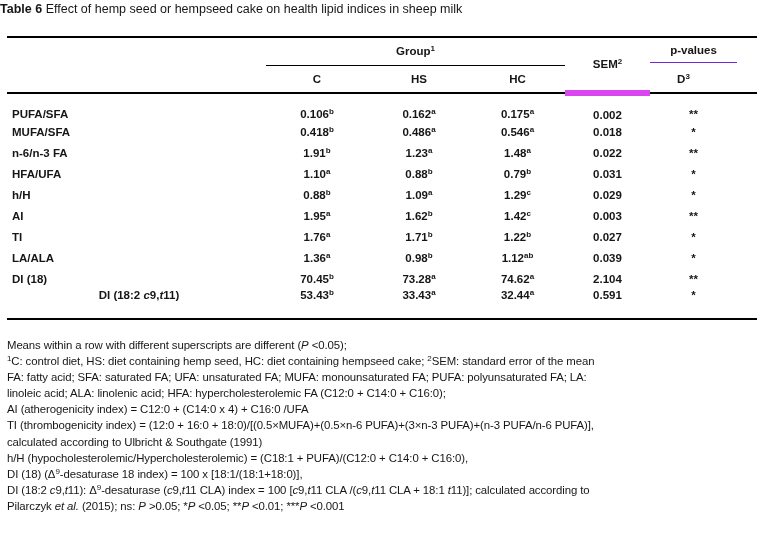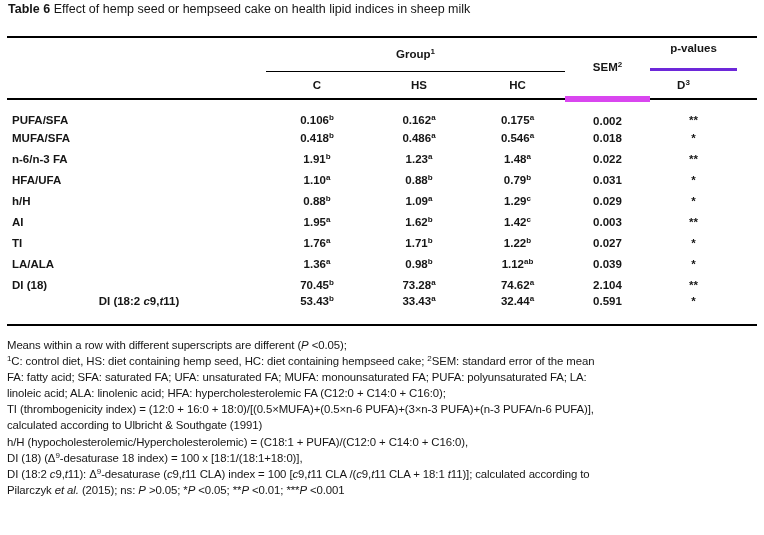--- a/index.html
+++ b/index.html
@@ -6,41 +6,41 @@
   html,body { background:#ffffff; }
   .page {
     position:relative;
     width:764px; height:535px;
     background:#ffffff;
     color:#161616;
     font-family:"Liberation Sans","DejaVu Sans",sans-serif;
     overflow:hidden;
   }
   .caption {
-    position:absolute; left:8px; top:2px;
+    position:absolute; left:0; top:2px;
     font-size:12.5px; letter-spacing:0px; white-space:nowrap;
   }
   .caption b { font-weight:bold; }
 
   table.tbl {
     position:absolute; left:7px; top:36px;
     width:750px;
     border-collapse:collapse; table-layout:fixed;
     border-top:2px solid #000;
     font-size:11.5px;
   }
   .tbl th { font-weight:bold; padding:0; vertical-align:middle; }
   .tbl td { padding:0; vertical-align:middle; }
   .tbl thead tr { height:28px; }
   .th-label { border-bottom:2px solid #000; }
   .th-group { border-bottom:1px solid #000; text-align:center; }
   .th-sem   { border-bottom:6px solid #d946ef; text-align:center; }
   .th-pv    { text-align:center; }
   .th-pv .pvbox, .th-d .pvbox { width:calc(100% - 20px); text-align:center; }
-  .th-pv .pvbox { border-bottom:3px solid #6d28d9; padding-bottom:14px; padding-top:4px; }
+  .th-pv .pvbox { border-bottom:1px solid #6d28d9; padding-bottom:6px; padding-top:4px; }
   .th-sub { border-bottom:2px solid #000; text-align:center; }
   .tbl tbody tr { height:21px;font-weight:bold; }
   .tbl tbody tr:first-child td { padding-top:13px; }
   .tbl tbody tr:last-child td { padding-bottom:17px; border-bottom:2px solid #000;text-align:center; }
   td.lbl { text-align:left; padding-left:5px; white-space:nowrap; }
   td.val { text-align:center; white-space:nowrap; }
   td.pvd, th.pvd { padding-right:20px; }
 
   sup {
     font-size:8px; line-height:0;
@@ -174,20 +174,21 @@
       </tr>
       </tbody>
   </table>
 
   <div class="footnotes">
 
   <div class="fline"><span>Means within a row with different superscripts are different (</span><span class="it">P</span><span> &lt;0.05);</span></div>
       <div class="fline"><sup>1</sup><span>C: control diet, HS: diet containing hemp seed, HC: diet containing hempseed cake; </span><sup>2</sup><span>SEM: standard error of the mean</span></div>
       <div class="fline"><span>FA: fatty acid; SFA: saturated FA; UFA: unsaturated FA; MUFA: monounsaturated FA; PUFA: polyunsaturated FA; LA:</span></div>
       <div class="fline"><span>linoleic acid; ALA: linolenic acid; HFA: hypercholesterolemic FA (C12:0 + C14:0 + C16:0);</span></div>
+      <div class="fline"><span>AI (atherogenicity index) = C12:0 + (C14:0 x 4) + C16:0 /UFA</span></div>
       <div class="fline"><span>TI (thrombogenicity index) = (12:0 + 16:0 + 18:0)/[(0.5×MUFA)+(0.5×n-6 PUFA)+(3×n-3 PUFA)+(n-3 PUFA/n-6 PUFA)],</span></div>
       <div class="fline"><span>calculated according to Ulbricht &amp; Southgate (1991)</span></div>
       <div class="fline"><span>h/H (hypocholesterolemic/Hypercholesterolemic) = (C18:1 + PUFA)/(C12:0 + C14:0 + C16:0),</span></div>
       <div class="fline"><span>DI (18) (Δ</span><sup>9</sup><span>-desaturase 18 index) = 100 x [18:1/(18:1+18:0)],</span></div>
       <div class="fline"><span>DI (18:2 </span><span class="it">c</span><span>9,</span><span class="it">t</span><span>11): Δ</span><sup>9</sup><span>-desaturase (</span><span class="it">c</span><span>9,</span><span class="it">t</span><span>11 CLA) index = 100 [</span><span class="it">c</span><span>9,</span><span class="it">t</span><span>11 CLA /(</span><span class="it">c</span><span>9,</span><span class="it">t</span><span>11 CLA + 18:1 </span><span class="it">t</span><span>11)]; calculated according to</span></div>
       <div class="fline"><span>Pilarczyk </span><span class="it">et al.</span><span> (2015); ns: </span><span class="it">P</span><span> &gt;0.05; *</span><span class="it">P</span><span> &lt;0.05; **</span><span class="it">P</span><span> &lt;0.01; ***</span><span class="it">P</span><span> &lt;0.001</span></div>
     </div>
 
 </div>
 

